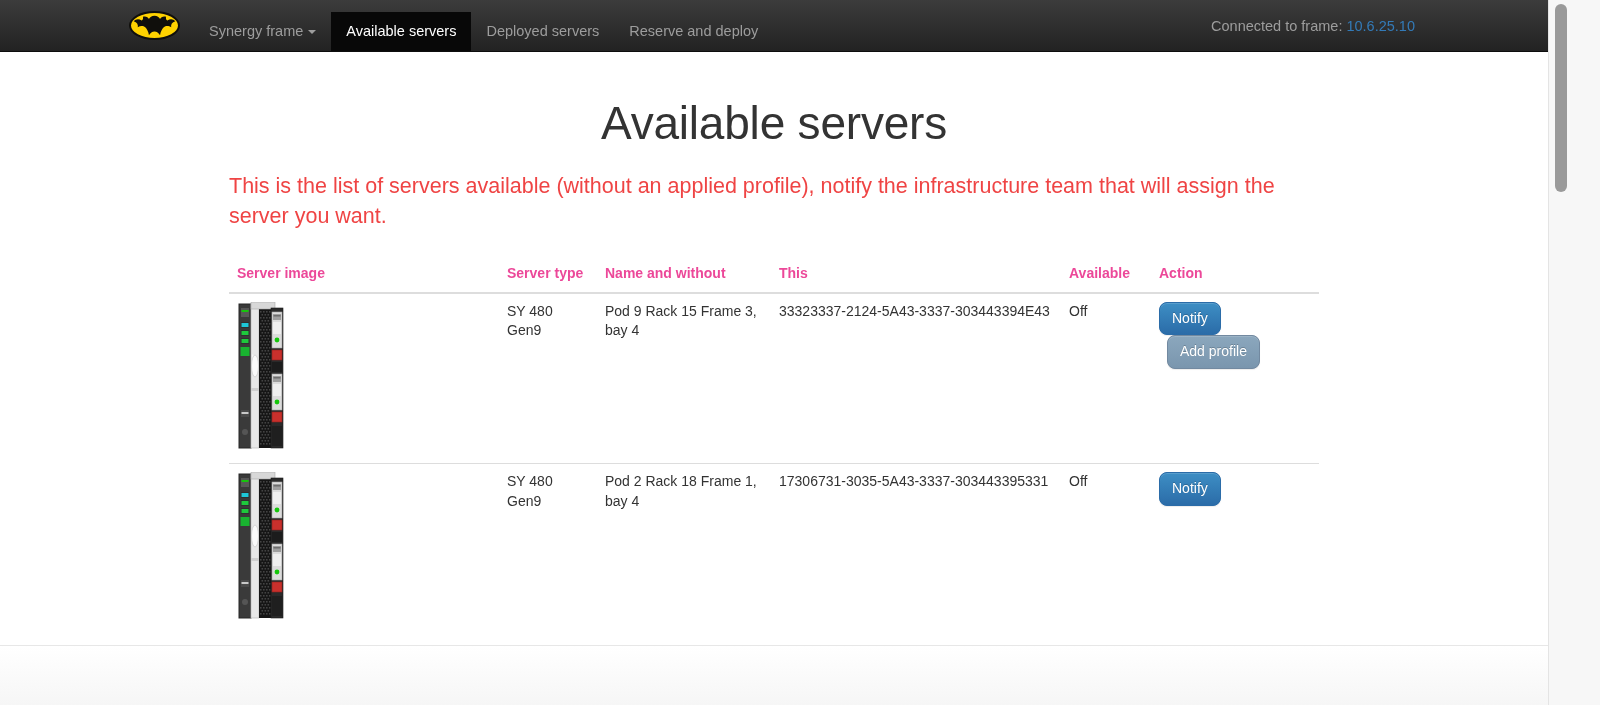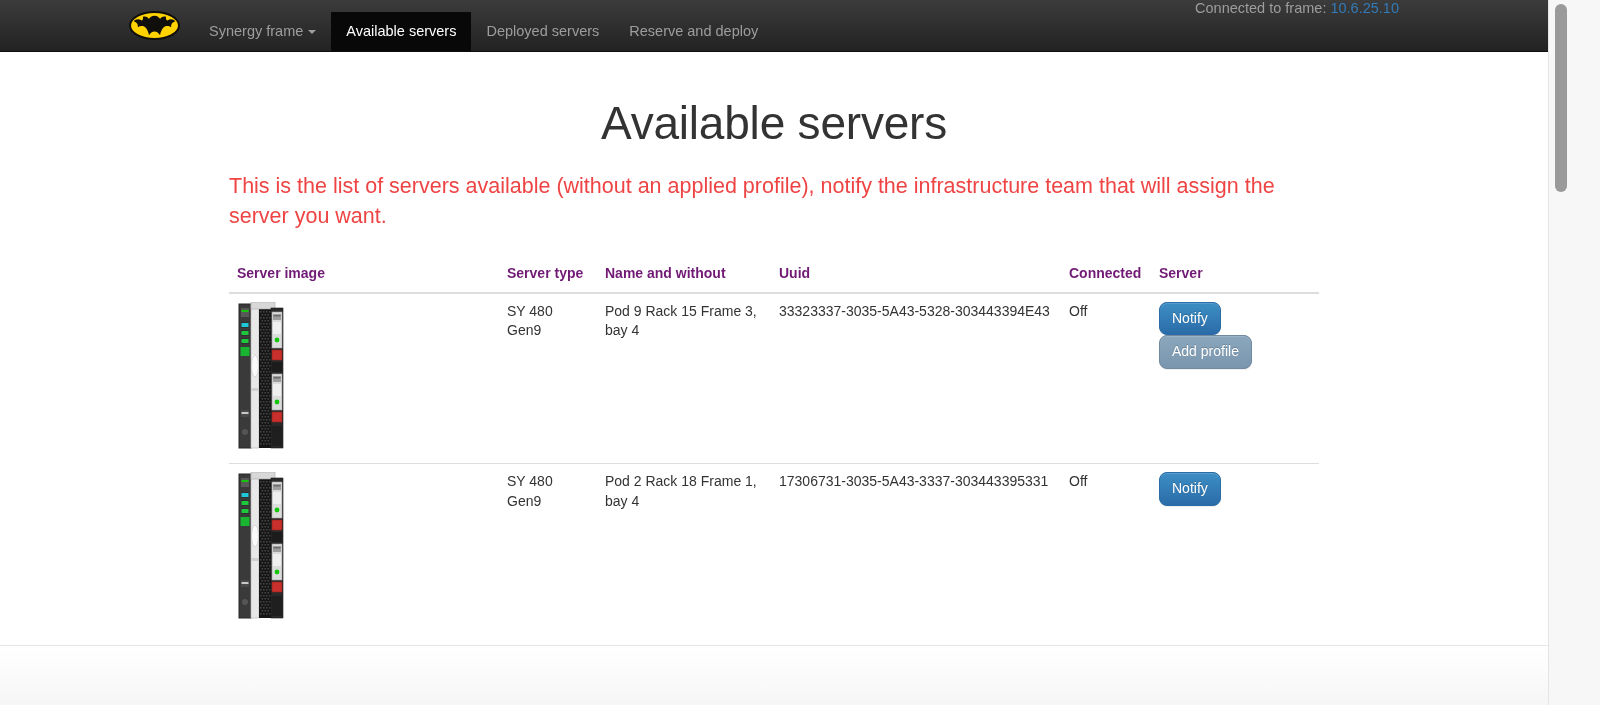--- a/index.html
+++ b/index.html
@@ -88,23 +88,23 @@
   .caret-glyph {
     display: inline-block;
     margin-left: 5px;
     width: 0; height: 0;
     border-left: 4px solid transparent;
     border-right: 4px solid transparent;
     border-top: 4px solid #9d9d9d;
   }
   .nav-right {
     position: absolute;
-    right: 16px; top: 0; bottom: 0;
+    right: 0; top: 0; bottom: 0;
     display: flex;
-    align-items: flex-start;
+    align-items: center;
     padding-right: 4px;
   }
   .nav-text {
     color: #9d9d9d;
     font-size: 14.5px;
     white-space: nowrap;
   }
   .nav-text .ip {
     color: #337ab7;
     cursor: pointer;
@@ -138,21 +138,21 @@
     width: 100%;
     margin-top: 24px;
     border-collapse: collapse;
     table-layout: fixed;
   }
   table.srv th {
     text-align: left;
     vertical-align: bottom;
     font-size: 14px;
     font-weight: bold;
-    color: #701a75;
+    color: #ec4899;
     padding: 8px;
     line-height: 1.42;
     border-bottom: 2px solid #dddddd;
   }
   table.srv td {
     text-align: left;
     vertical-align: top;
     font-size: 14px;
     color: #333;
     padding: 8px;
@@ -188,21 +188,21 @@
   .btn-primary {
     background-color: #337ab7;
     background-image: linear-gradient(to bottom, #3d8ec4 0%, #2b6ca8 100%);
     border-color: #2b6ca8;
   }
   .btn-secondary {
     background-color: #7f9cb5;
     background-image: linear-gradient(to bottom, #8ba7bd 0%, #7a96ae 100%);
     border-color: #7289a0;
   }
-  .btn + .btn { margin-left: 0; }
+  .btn + .btn { margin-left: 8px; }
 
   
   .footer {
     position: absolute;
     left: 0; right: 0; bottom: 0;
     height: 60px;
     background-image: linear-gradient(to bottom, #ffffff 0%, #f6f6f6 100%);
     border-top: 1px solid #e7e7e7;
   }
 
@@ -280,23 +280,23 @@
           <col class="c-name">
         <col class="c-uuid">
           <col class="c-power">
           <col class="c-act">
       </colgroup>
       <thead>
         <tr>
           <th>Server image</th>
           <th>Server type</th>
           <th>Name and without</th>
-          <th>Uuid</th>
-          <th>Connected</th>
-          <th>Server</th>
+          <th>This</th>
+          <th>Available</th>
+          <th>Action</th>
         </tr>
       </thead>
       <tbody>
 
         <tr>
           <td class="img-cell">
             <span class="blade">
               <svg width="48" height="148" viewBox="0 0 48 148">
                 <rect x="0" y="0" width="48" height="148" fill="#ffffff"></rect>
 
@@ -502,21 +502,21 @@
                 <rect x="36.5" y="75" width="7" height="1.5" fill="#6d6d6d"></rect>
                 <rect x="36" y="82" width="8" height="12" fill="#efefef"></rect>
                 <circle cx="40" cy="100" r="2.4" fill="#16c60c"></circle>
                 <rect x="35" y="110" width="10" height="10" fill="#c9302c" stroke="#8f2220" stroke-width="0.6"></rect>
                 <rect x="35" y="124" width="10" height="20" fill="#1f1f1f"></rect>
               </svg>
             </span>
           </td>
           <td>SY 480 Gen9</td>
           <td>Pod 9 Rack 15 Frame 3, bay 4</td>
-          <td>33323337-3035-5A43-5328-303443394E43</td>
+          <td>33323337-2124-5A43-3337-303443394E43</td>
           <td>Off</td>
           <td>
             <button class="btn btn-primary">Notify</button>
             <button class="btn btn-secondary">Add profile</button>
           </td>
         </tr>
 
         <tr>
           <td class="img-cell">
             <span class="blade">

